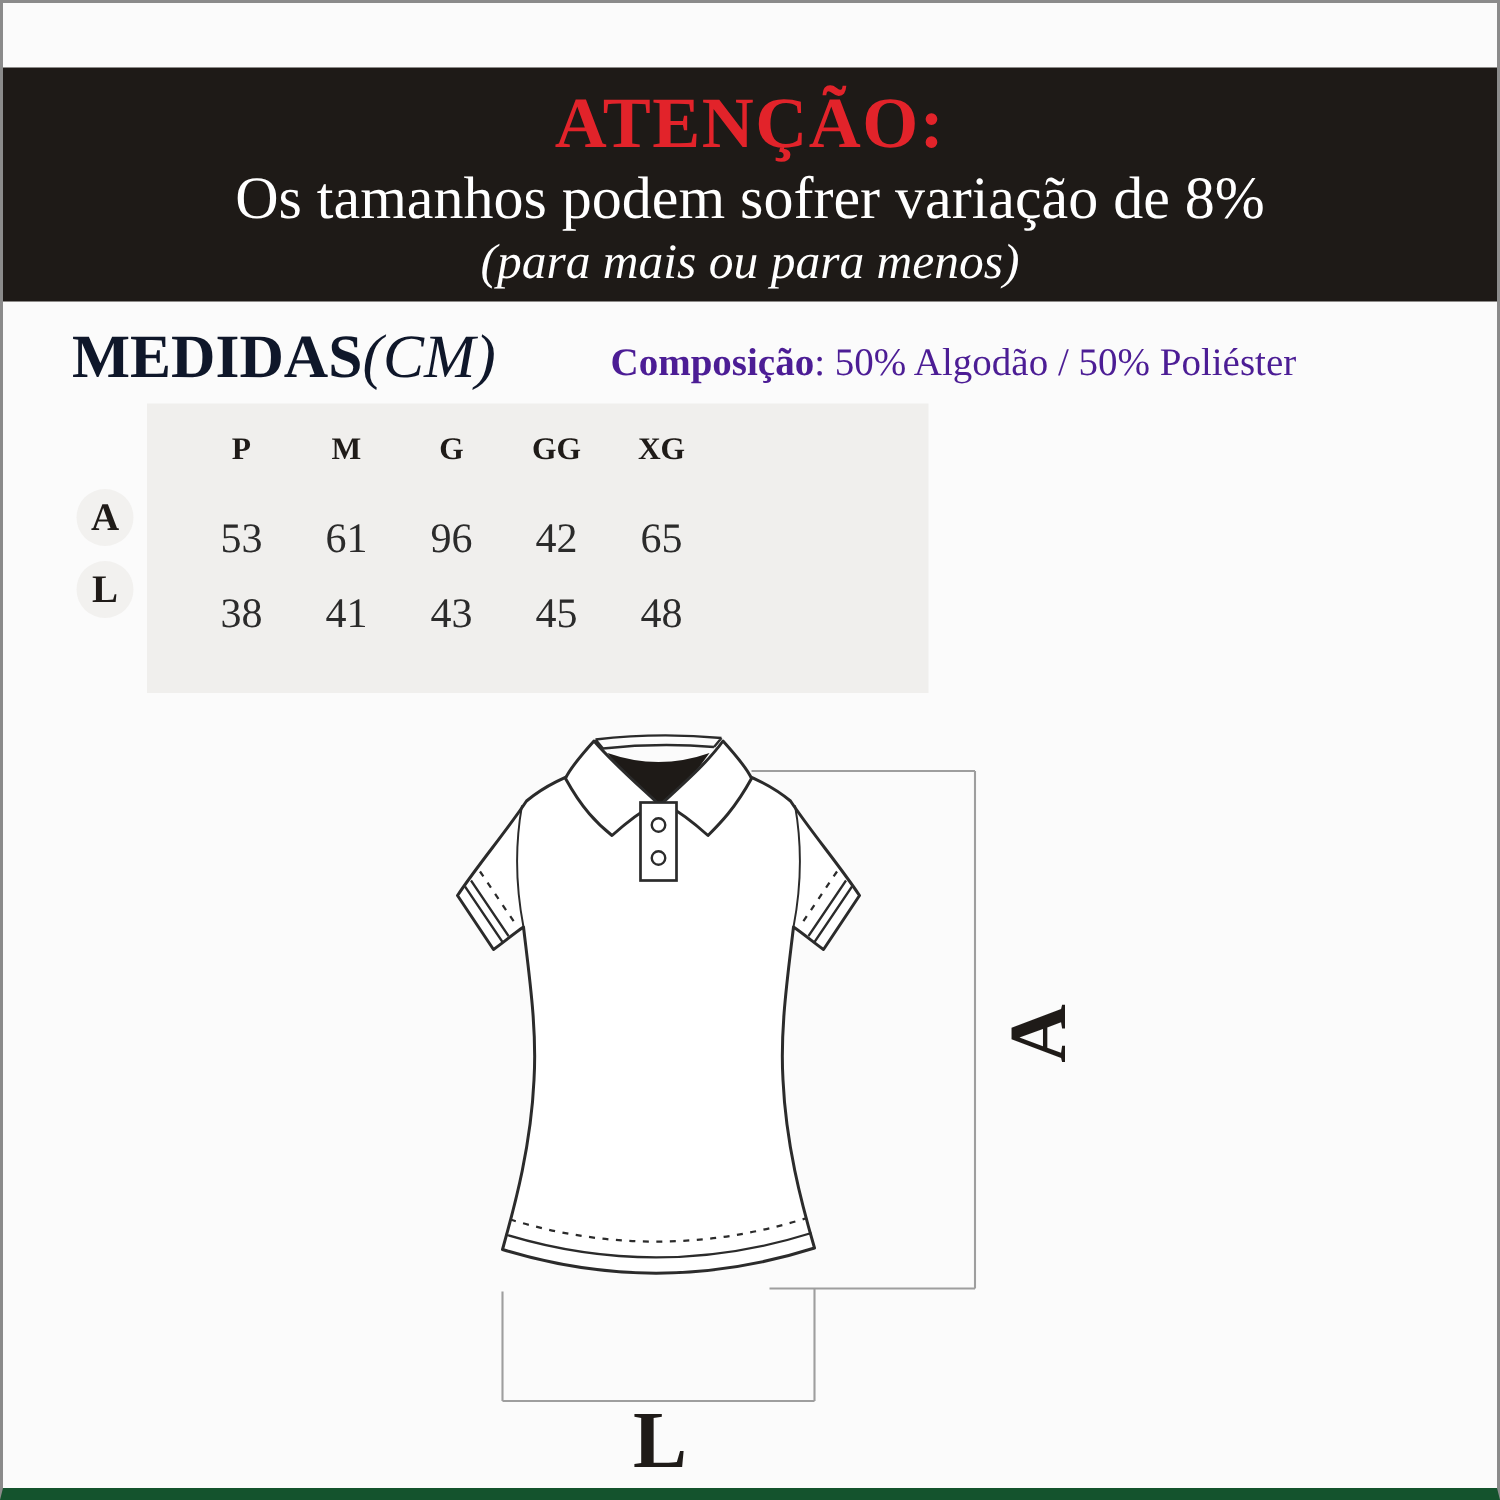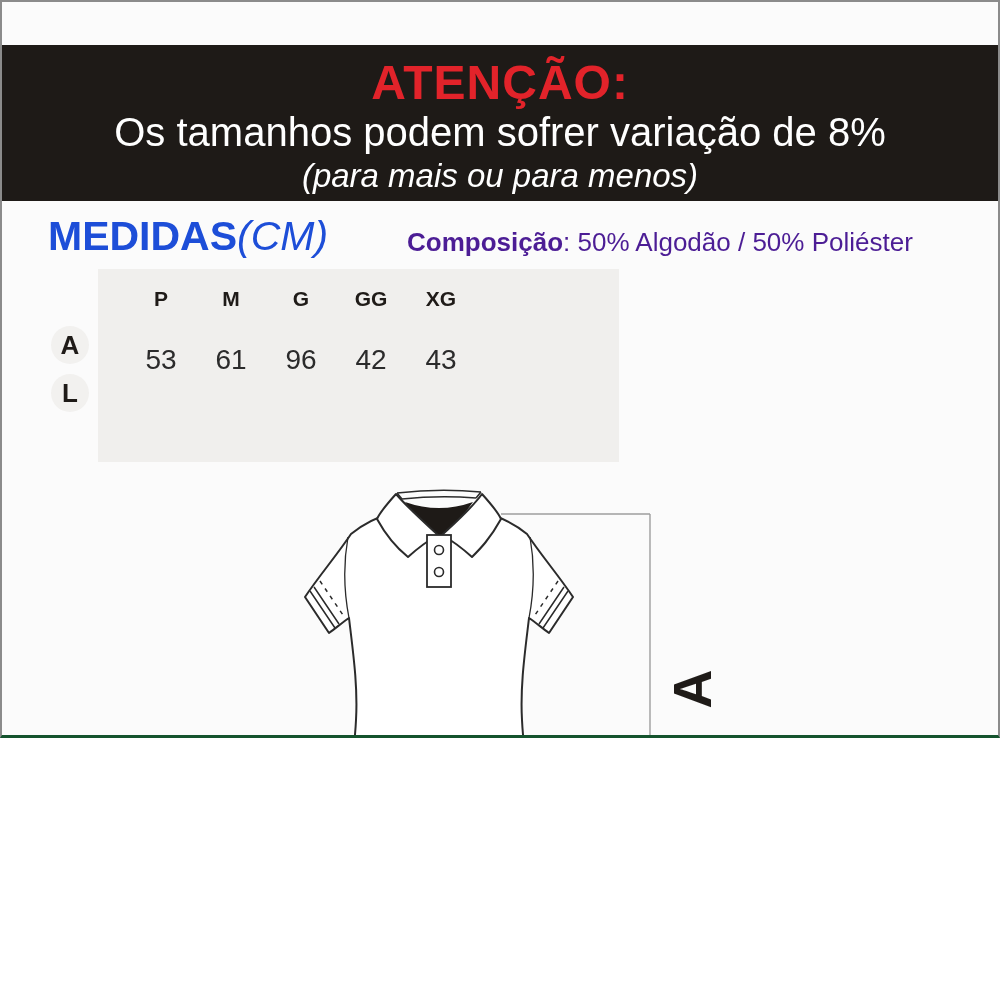--- a/index.html
+++ b/index.html
@@ -2,40 +2,40 @@
 <html style="--banner_bg: #1e1a17; --accent_red: #e2232a; --banner_text: #ffffff; --ink: #2b2b2b; --panel_bg: #f0efed; --circle_bg: #f2f1ef; --dimension_line: #9e9e9e; --page_bg: #fbfbfb; --border: #8b8b8b;"><head>
 <meta charset="utf-8">
 <style>
   :root{
     --banner_bg:#1e1a17; --accent_red:#e2232a; --banner_text:#ffffff;
     --ink:#2b2b2b; --panel_bg:#f0efed; --circle_bg:#f2f1ef;
     --dimension_line:#9e9e9e; --page_bg:#fbfbfb; --border:#8b8b8b;
   }
   html,body{margin:0;padding:0;background:#fff;}
   .page{
-    position:relative; width:1000px; height:738px; box-sizing:border-box;
+    position:relative; width:1000px; height:1000px; box-sizing:border-box;
     background:var(--page_bg,#fbfbfb);
     border:2px solid var(--border,#8b8b8b);
-    border-bottom:3px solid #14532d;
-    font-family:Liberation Sans, sans-serif;
+    border-bottom:8px solid #14532d;
+    font-family:Liberation Serif, serif;
     color:var(--ink,#2b2b2b);
     overflow:hidden;
   }
   
   .banner{
     position:absolute; left:0; right:0; top:43px; height:152px;
     background:var(--banner_bg,#1e1a17);
     display:flex; flex-direction:column; align-items:center; justify-content:center;
     text-align:center; padding-top:4px;
   }
   .banner-title{font-size:48px; font-weight:bold; color:var(--accent_red,#e2232a); line-height:1.05; letter-spacing:1px;}
   .banner-subtitle{font-size:40px; color:var(--banner_text,#fff); line-height:1.0; margin-top:4px;text-align:center;}
   .banner-note{font-size:33px; font-style:italic; color:var(--banner_text,#fff); line-height:1.0; margin-top:7px;}
   
-  .medidas{position:absolute; left:46px; top:211px; font-size:41px; white-space:nowrap; color:#1d4ed8;}
+  .medidas{position:absolute; left:46px; top:211px; font-size:41px; white-space:nowrap; color:#0f172a;}
   .medidas .main{font-weight:bold;}
   .medidas .unit{font-style:italic; font-weight:normal;}
   .composition{position:absolute; left:405px; top:225px; font-size:26px; white-space:nowrap; color:#4c1d95;}
   .composition .lbl{font-weight:bold;}
   
   .panel{position:absolute; left:96px; top:267px; width:521px; height:193px; background:var(--panel_bg,#f0efed);}
   .trow{position:absolute; left:124px; display:flex;}
   .trow .cell{width:70px; text-align:center;}
   .thead{top:284px; font-weight:bold; font-size:21px; line-height:26px; color:#1f1b18;}
   .tdataA{top:327px;}
@@ -85,24 +85,31 @@
     <div class="cell">GG</div>
     <div class="cell">XG</div>
   </div>
 
   <div class="rowcircle circA">A</div>
   <div class="trow tdata tdataA">
     <div class="cell">53</div>
     <div class="cell">61</div>
     <div class="cell">96</div>
     <div class="cell">42</div>
-    <div class="cell">43</div>
+    <div class="cell">65</div>
   </div>
 
   <div class="rowcircle circL">L</div>
+  <div class="trow tdata tdataL">
+    <div class="cell">38</div>
+    <div class="cell">41</div>
+    <div class="cell">43</div>
+    <div class="cell">45</div>
+    <div class="cell">48</div>
+  </div>
 
   <svg class="shirt-svg" width="460" height="480" viewBox="0 0 460 480" fill="none">
 
     <g stroke="#9e9e9e" stroke-width="1.4">
       <path d="M 251,44 L 400,44 M 400,44 L 400,389 M 263,389 L 400,389"></path>
       <path d="M 85,391 L 85,464 M 85,464 L 293,464 M 293,389 L 293,464"></path>
     </g>
 
     <g>
       <path fill="#ffffff" stroke="#2b2b2b" stroke-width="2" stroke-linejoin="round" d="M 147,41 C 130,46 113,54 101,64 C 87,85 69,106 55,127 L 79,163

